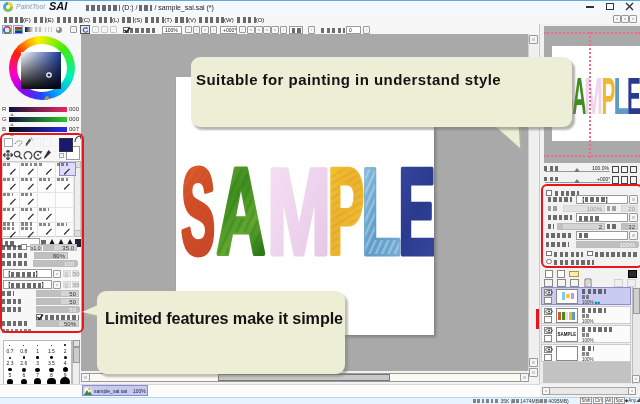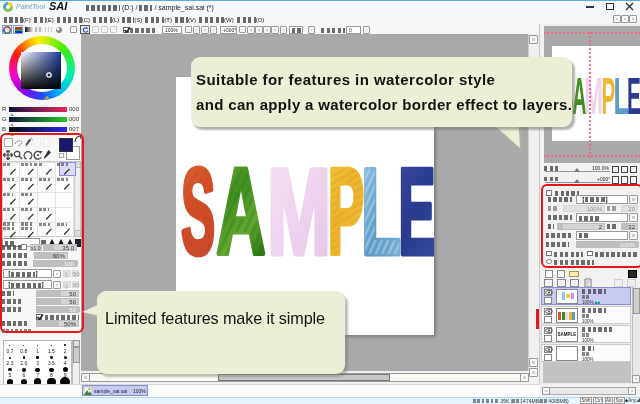--- a/index.html
+++ b/index.html
@@ -604,22 +604,21 @@
   <div class="abs" style="left:580px;top:397.5px;font-size:4.5px;color:#333;white-space:nowrap"><span style="border:0.5px solid #999;background:#fff;padding:0 0.5px">Shift</span> <span style="border:0.5px solid #999;background:#fff;padding:0 0.5px">Ctrl</span> <span style="border:0.5px solid #999;background:#fff;padding:0 0.5px">Alt</span> <span style="border:0.5px solid #999;background:#fff;padding:0 0.5px">Spc</span>◆Any<span style="display:inline-block;width:0;height:0;border-left:4px solid transparent;border-bottom:4px solid #555"></span></div>
 
   <div class="abs" style="left:0px;top:133px;width:84px;height:200px;border:2.5px solid #e8151c;border-radius:6px"></div>
   <div class="abs" style="left:541px;top:184px;width:102px;height:84px;border:2.5px solid #e8151c;border-radius:6px"></div>
 
   <svg class="abs" style="left:188px;top:54px" width="340" height="100" viewBox="0 0 340 100">
     <path d="M296 62 L330 62 L332 94 Z" fill="#b9bba6" opacity="0.5" transform="translate(2,3)"></path>
     <path d="M296 62 L330 62 L332 94 Z" fill="#edeed6"></path>
   </svg>
   <div class="abs" style="left:191px;top:57px;width:381px;height:70px;background:#edeed6;border-radius:9px;box-shadow:2.5px 3px 2px rgba(120,120,110,0.55)"></div>
-  <div class="abs" style="left:196px;top:71px;font-size:15px;font-weight:bold;color:#131313;line-height:18px;letter-spacing:0.45px">Suitable for features in watercolor style</div>
-  <div class="abs" style="left:196px;top:96px;font-size:15px;font-weight:bold;color:#131313;line-height:18px;letter-spacing:0.35px">and can apply a watercolor border effect to layers.</div>
+  <div class="abs" style="left:196px;top:71px;font-size:15px;font-weight:bold;color:#131313;line-height:18px;letter-spacing:0.45px">Suitable for painting in understand style</div>
 
   <svg class="abs" style="left:78px;top:290px" width="40" height="44" viewBox="0 0 40 44">
     <path d="M40 6 L40 30 L4 22 Z" fill="#b9bba6" opacity="0.5" transform="translate(2,3)"></path>
     <path d="M40 6 L40 30 L4 22 Z" fill="#edeed6"></path>
   </svg>
   <div class="abs" style="left:97px;top:291px;width:248px;height:83px;background:#edeed6;border-radius:9px;box-shadow:2.5px 3px 2px rgba(130,130,120,0.5)"></div>
-  <div class="abs" style="left:105px;top:309px;font-size:16.2px;font-weight:normal;color:#131313;line-height:19px;letter-spacing:-0.1px">Limited features make it simple</div>
+  <div class="abs" style="left:105px;top:309px;font-size:16.2px;font-weight:bold;color:#131313;line-height:19px;letter-spacing:-0.1px">Limited features make it simple</div>
 </div>
 
 </body></html>

